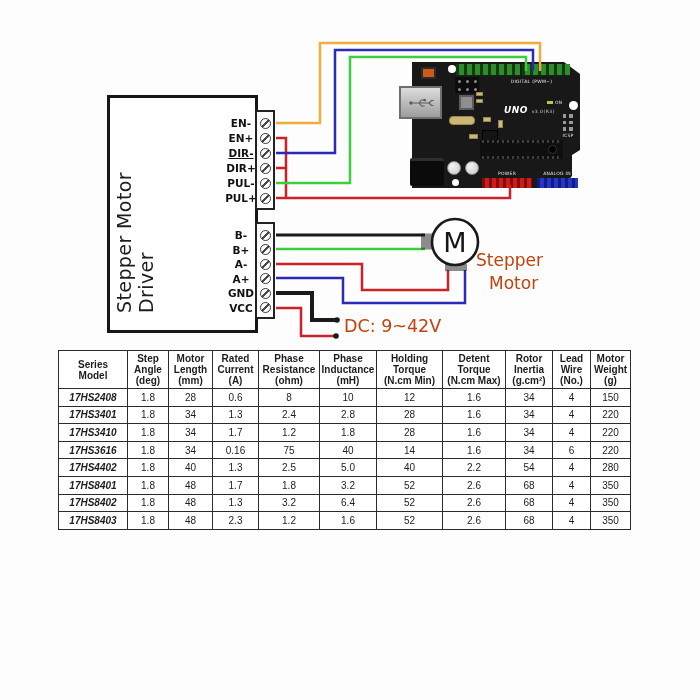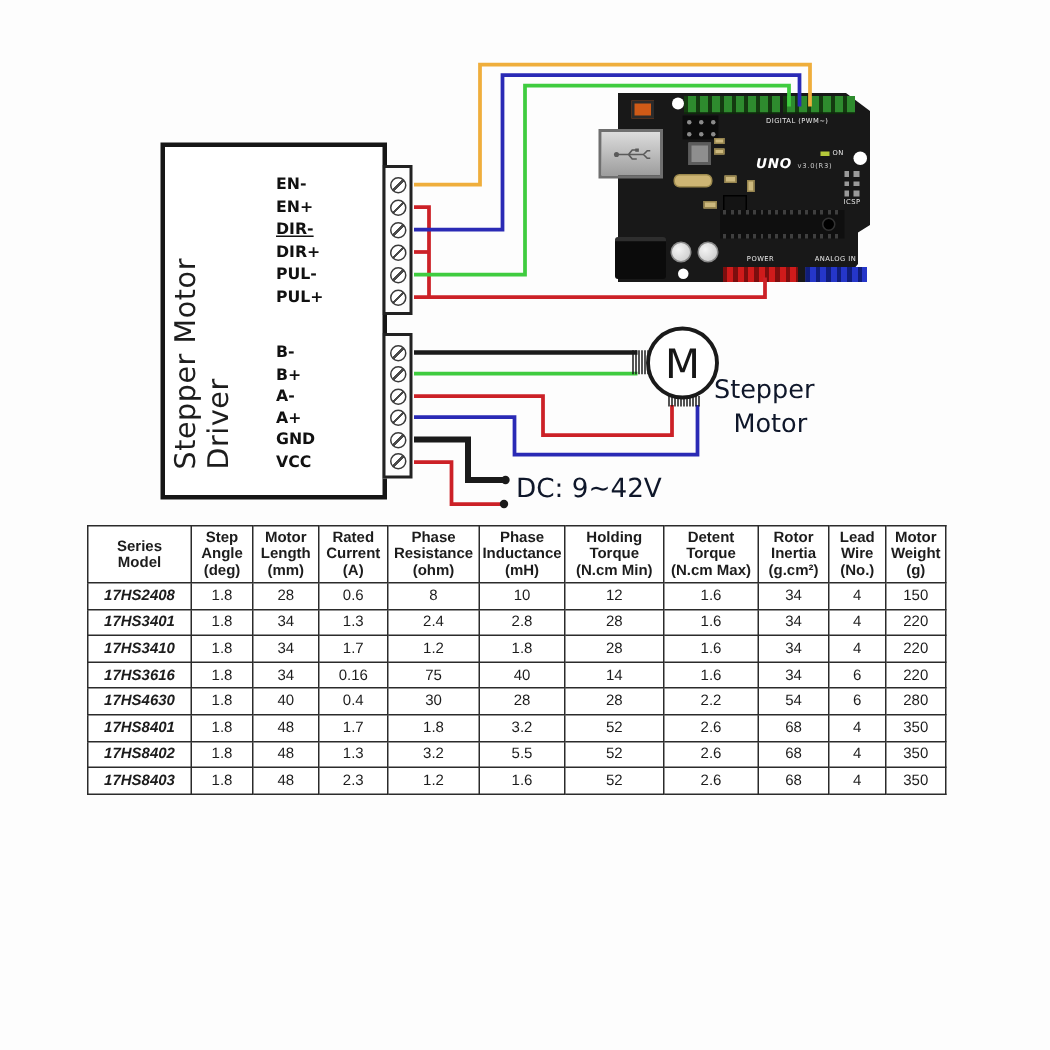--- a/index.html
+++ b/index.html
@@ -15,25 +15,25 @@
     writing-mode:vertical-rl; transform:rotate(180deg);
     font-size:19px; font-weight:500; color:#1d1d1d; letter-spacing:.4px; z-index:6; }
   .tblock { position:absolute; left:255px; width:20px; border:2px solid #222;
     background:#fdfdfd; z-index:8; }
   #tblock1 { top:110px; height:100px; }
   #tblock2 { top:222px; height:97px; }
   .screw { position:absolute; width:11px; height:11px; border:1.6px solid #3a3a3a;
     border-radius:50%; background:
     linear-gradient(135deg, transparent 43%, #4a4a4a 43%, #4a4a4a 57%, transparent 57%) #fff;
     z-index:9; }
-  .term-label { position:absolute; left:184px; width:52px; text-align:left;
+  .term-label { position:absolute; left:215px; width:52px; text-align:center;
     font-size:10.5px; font-weight:bold; color:#111; z-index:9; line-height:12px; }
 
   
-  .diagram-text { position:absolute; color:#0f172a; z-index:40; }
+  .diagram-text { position:absolute; color:#c2410c; z-index:40; }
   #stepper-line1 { left:476px; top:250px; font-size:17px; }
   #stepper-line2 { left:489px; top:273px; font-size:17px; }
   #dc-label { left:344px; top:316px; font-size:17.5px; }
 
   
   #arduino { position:absolute; left:399px; top:62px; width:182px; height:128px; z-index:10; }
   .ard-board { position:absolute; left:13px; top:0; width:168px; height:126px; background:#181818;
     clip-path:polygon(0 0, 152px 0, 168px 12px, 168px 88px, 160px 93px, 160px 114px, 150px 126px, 0 126px); }
   .gstrip { position:absolute; top:2px; height:12px;
     background:repeating-linear-gradient(90deg,#143a10 0 3px,#2e8b2e 3px 8px);
@@ -332,30 +332,30 @@
           <td>0.16</td>
           <td>75</td>
           <td>40</td>
           <td>14</td>
           <td>1.6</td>
           <td>34</td>
           <td>6</td>
           <td>220</td>
         </tr>
         <tr>
-          <td class="model">17HS4630</td>
+          <td class="model">17HS4402</td>
           <td>1.8</td>
           <td>40</td>
-          <td>0.4</td>
-          <td>30</td>
-          <td>28</td>
-          <td>28</td>
+          <td>1.3</td>
+          <td>2.5</td>
+          <td>5.0</td>
+          <td>40</td>
           <td>2.2</td>
           <td>54</td>
-          <td>6</td>
+          <td>4</td>
           <td>280</td>
         </tr>
         <tr>
           <td class="model">17HS8401</td>
           <td>1.8</td>
           <td>48</td>
           <td>1.7</td>
           <td>1.8</td>
           <td>3.2</td>
           <td>52</td>
@@ -363,21 +363,21 @@
           <td>68</td>
           <td>4</td>
           <td>350</td>
         </tr>
         <tr>
           <td class="model">17HS8402</td>
           <td>1.8</td>
           <td>48</td>
           <td>1.3</td>
           <td>3.2</td>
-          <td>5.5</td>
+          <td>6.4</td>
           <td>52</td>
           <td>2.6</td>
           <td>68</td>
           <td>4</td>
           <td>350</td>
         </tr>
         <tr>
           <td class="model">17HS8403</td>
           <td>1.8</td>
           <td>48</td>

